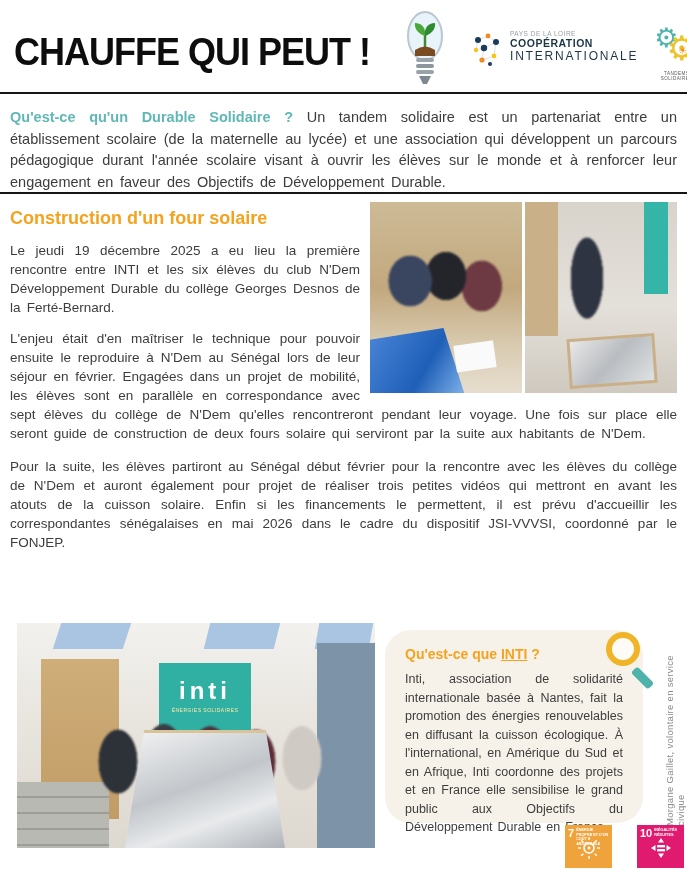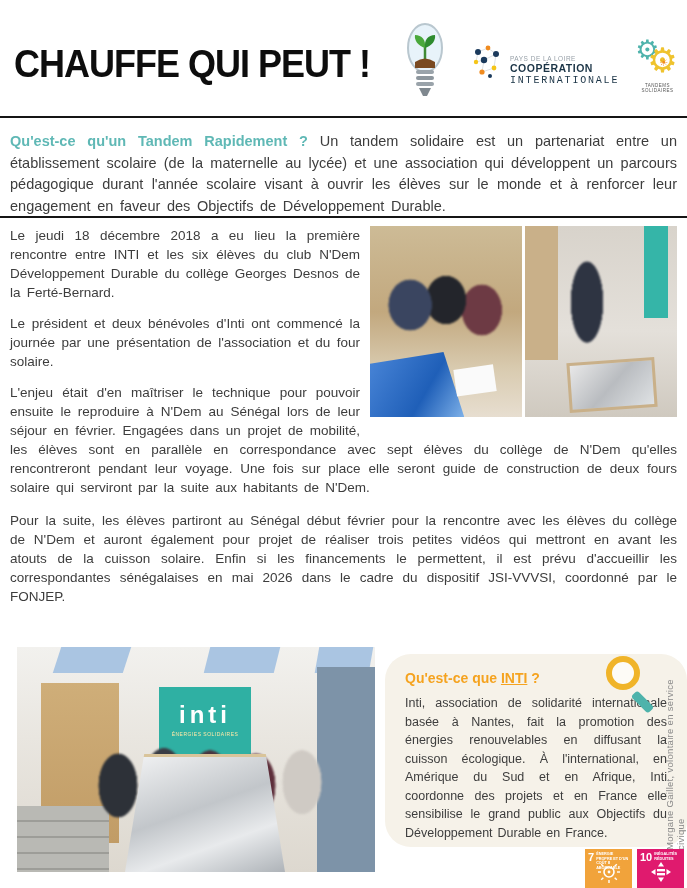--- a/index.html
+++ b/index.html
@@ -1,30 +1,30 @@
 <!DOCTYPE html>
 <html><head>
 <meta charset="utf-8">
 <style>
   * { margin:0; padding:0; box-sizing:border-box; }
   html,body { background:#ffffff; }
   body { font-family:"Liberation Sans", sans-serif; color:#3f3f3f; }
   .page { position:relative; width:687px; height:888px; margin:0 auto; background:#fff; overflow:hidden; }
 
   
-  .header { height:116px; display:flex; align-items:center; padding:12px 12px 0 14px;gap:24px; }
+  .header { height:92px; display:flex; align-items:center; padding:12px 12px 0 14px;gap:24px; }
   .page-title { font-size:36px; font-weight:bold; letter-spacing:-1px; color:#0d0d0d; white-space:nowrap; transform:scaleY(1.08); }
   .bulb { margin-left:10px; flex:none; }
   .logos { margin-left:auto; display:flex; align-items:center; gap:16px; }
 
-  .logo-pdl { display:flex; align-items:flex-end; gap:6px; }
+  .logo-pdl { display:flex; align-items:flex-start; gap:6px; }
   .logo-pdl-text { line-height:1.15; }
   .pdl-l1 { font-size:6.5px; color:#97a0a8; letter-spacing:0.5px; }
   .pdl-l2 { font-size:10.5px; font-weight:bold; color:#1b3446; letter-spacing:0.5px; }
-  .pdl-l3 { font-size:10px; color:#1b3446; letter-spacing:1.8px;font-family:Liberation Mono, monospace; }
+  .pdl-l3 { font-size:12px; color:#1b3446; letter-spacing:1.8px; }
 
   .logo-tandem { position:relative; width:58px; height:58px; text-align:center; }
   .gear { position:absolute; font-size:30px; line-height:1; }
   .gear-teal { color:#4fb3ac; left:0; top:2px; font-size:27px; }
   .gear-yellow { color:#efc32e; right:2px; top:8px; font-size:34px; }
   .gear-sun { position:absolute; left:24px; top:22px; color:#f08b1f; font-size:10px; }
   .tandem-label { position:absolute; bottom:0; left:0; right:0; font-size:4.5px; color:#555; letter-spacing:0.5px; }
 
   .logo-inti { text-align:center; line-height:1; }
   .inti-sun { color:#f5c518; font-size:10px; display:block; text-align:left; margin-left:8px; }
@@ -86,32 +86,32 @@
       radial-gradient(ellipse 14% 48% at 50% 52%, #4a3540 60%, transparent 61%),
       radial-gradient(ellipse 14% 48% at 70% 55%, #5d2e3a 60%, transparent 61%),
       radial-gradient(ellipse 14% 48% at 90% 52%, #cfcac4 60%, transparent 61%);
     filter:blur(1px); }
   .ph3 .oven { position:absolute; left:108px; bottom:0; width:160px; height:118px;
     background:linear-gradient(160deg,#f2f3f4,#c2c6ca 45%,#e8eaec 70%,#aeb3b8);
     clip-path:polygon(12% 0, 88% 0, 100% 100%, 0 100%); border-top:3px solid #d9c49a; }
 
   
   .bottom { position:relative; height:248px; }
-  .inti-box { position:absolute; left:385px; top:10px; width:302px; height:193px; background:#f6f2e9; border-radius:26px; padding:16px 20px 0 20px; }
+  .inti-box { position:absolute; left:385px; top:10px; width:258px; height:193px; background:#f6f2e9; border-radius:26px; padding:16px 20px 0 20px; }
   .inti-box h3 { font-size:14px; color:#f5a31f; font-weight:bold; margin-bottom:8px; }
   .inti-box h3 .u { text-decoration:underline; }
   .inti-box p { font-size:12.5px; line-height:18.5px; text-align:justify; word-spacing:0.12em; color:#3d3d3d; }
   .magnifier { position:absolute; left:606px; top:12px; width:52px; height:62px; }
   .mag-ring { position:absolute; left:0; top:0; width:34px; height:34px; border:6px solid #f0b429; border-radius:50%; background:#fdfbf6; }
   .mag-handle { position:absolute; left:32px; top:34px; width:9px; height:24px; background:#4eb3ab; border-radius:3px; transform:rotate(-45deg); }
   .vertical-caption { position:absolute; left:664px; top:6px; height:200px; writing-mode:vertical-rl; transform:rotate(180deg); font-size:9.5px; color:#8a8a8a; letter-spacing:0.3px; }
   .sdg-row { position:absolute; right:3px; bottom:0; display:flex; gap:5px; }
   .sdg { width:47px; height:43px; position:relative; color:#fff; padding:3px; }
   .sdg7 { background:#f1a33b; }
-  .sdg10 { background:#e01a6e; }
+  .sdg10 { background:#e01a6e;margin-left:20px; }
   .sdg-top { display:flex; gap:2px; align-items:flex-start; }
   .sdg-num { font-size:11px; font-weight:bold; line-height:1; }
   .sdg-label { font-size:3.8px; font-weight:bold; line-height:1.2; text-transform:uppercase; }
   .sdg-icon { position:absolute; left:50%; bottom:4px; transform:translateX(-50%); }
 </style>
 </head>
 <body>
 
 <div class="page">
 
@@ -174,42 +174,42 @@
         <span class="inti-sun">☀</span>
         <div class="inti-name">inti</div>
         <div class="inti-tagline">ÉNERGIES SOLIDAIRES</div>
       </div>
     </div>
   </div>
 
   <div class="rule"></div>
 
   <div class="intro">
-    <p><span class="intro-lead">Qu'est-ce qu'un Tandem Rapidement ? </span><span>Un tandem solidaire est un partenariat entre un établissement scolaire (de la maternelle au lycée) et une association qui développent un parcours pédagogique durant l'année scolaire visant à ouvrir les élèves sur le monde et à renforcer leur engagement en faveur des Objectifs de Développement Durable.</span></p>
+    <p><span class="intro-lead">Qu'est-ce qu'un Durable Solidaire ? </span><span>Un tandem solidaire est un partenariat entre un établissement scolaire (de la maternelle au lycée) et une association qui développent un parcours pédagogique durant l'année scolaire visant à ouvrir les élèves sur le monde et à renforcer leur engagement en faveur des Objectifs de Développement Durable.</span></p>
   </div>
 
   <div class="rule"></div>
 
   <div class="article">
     <div class="photo-pair">
       <div class="photo ph1">
         <div class="people"></div>
         <div class="foil"></div>
         <div class="paper"></div>
       </div>
       <div class="photo ph2">
         <div class="osb"></div>
         <div class="banner"></div>
         <div class="person"></div>
         <div class="tray"></div>
       </div>
     </div>
 
-    <p>Le jeudi 18 décembre 2018 a eu lieu la première rencontre entre INTI et les six élèves du club N'Dem Développement Durable du collège Georges Desnos de la Ferté-Bernard.</p>
-    <p>Le président et deux bénévoles d'Inti ont commencé la journée par une présentation de l'association et du four solaire.</p>
+    <h2>Construction d'un four solaire</h2>
+    <p>Le jeudi 19 décembre 2025 a eu lieu la première rencontre entre INTI et les six élèves du club N'Dem Développement Durable du collège Georges Desnos de la Ferté-Bernard.</p>
     <p class="tight">L'enjeu était d'en maîtriser le technique pour pouvoir ensuite le reproduire à N'Dem au Sénégal lors de leur séjour en février. Engagées dans un projet de mobilité, les élèves sont en parallèle en correspondance avec sept élèves du collège de N'Dem qu'elles rencontreront pendant leur voyage. Une fois sur place elle seront guide de construction de deux fours solaire qui serviront par la suite aux habitants de N'Dem.</p>
     <p class="gapped">Pour la suite, les élèves partiront au Sénégal début février pour la rencontre avec les élèves du collège de N'Dem et auront également pour projet de réaliser trois petites vidéos qui mettront en avant les atouts de la cuisson solaire. Enfin si les financements le permettent, il est prévu d'accueillir les correspondantes sénégalaises en mai 2026 dans le cadre du dispositif JSI-VVVSI, coordonné par le FONJEP.</p>
   </div>
 
   <div class="bottom">
 
     <div class="ph3">
       <div class="sky1"></div>
       <div class="sky2"></div>
       <div class="sky3"></div>

